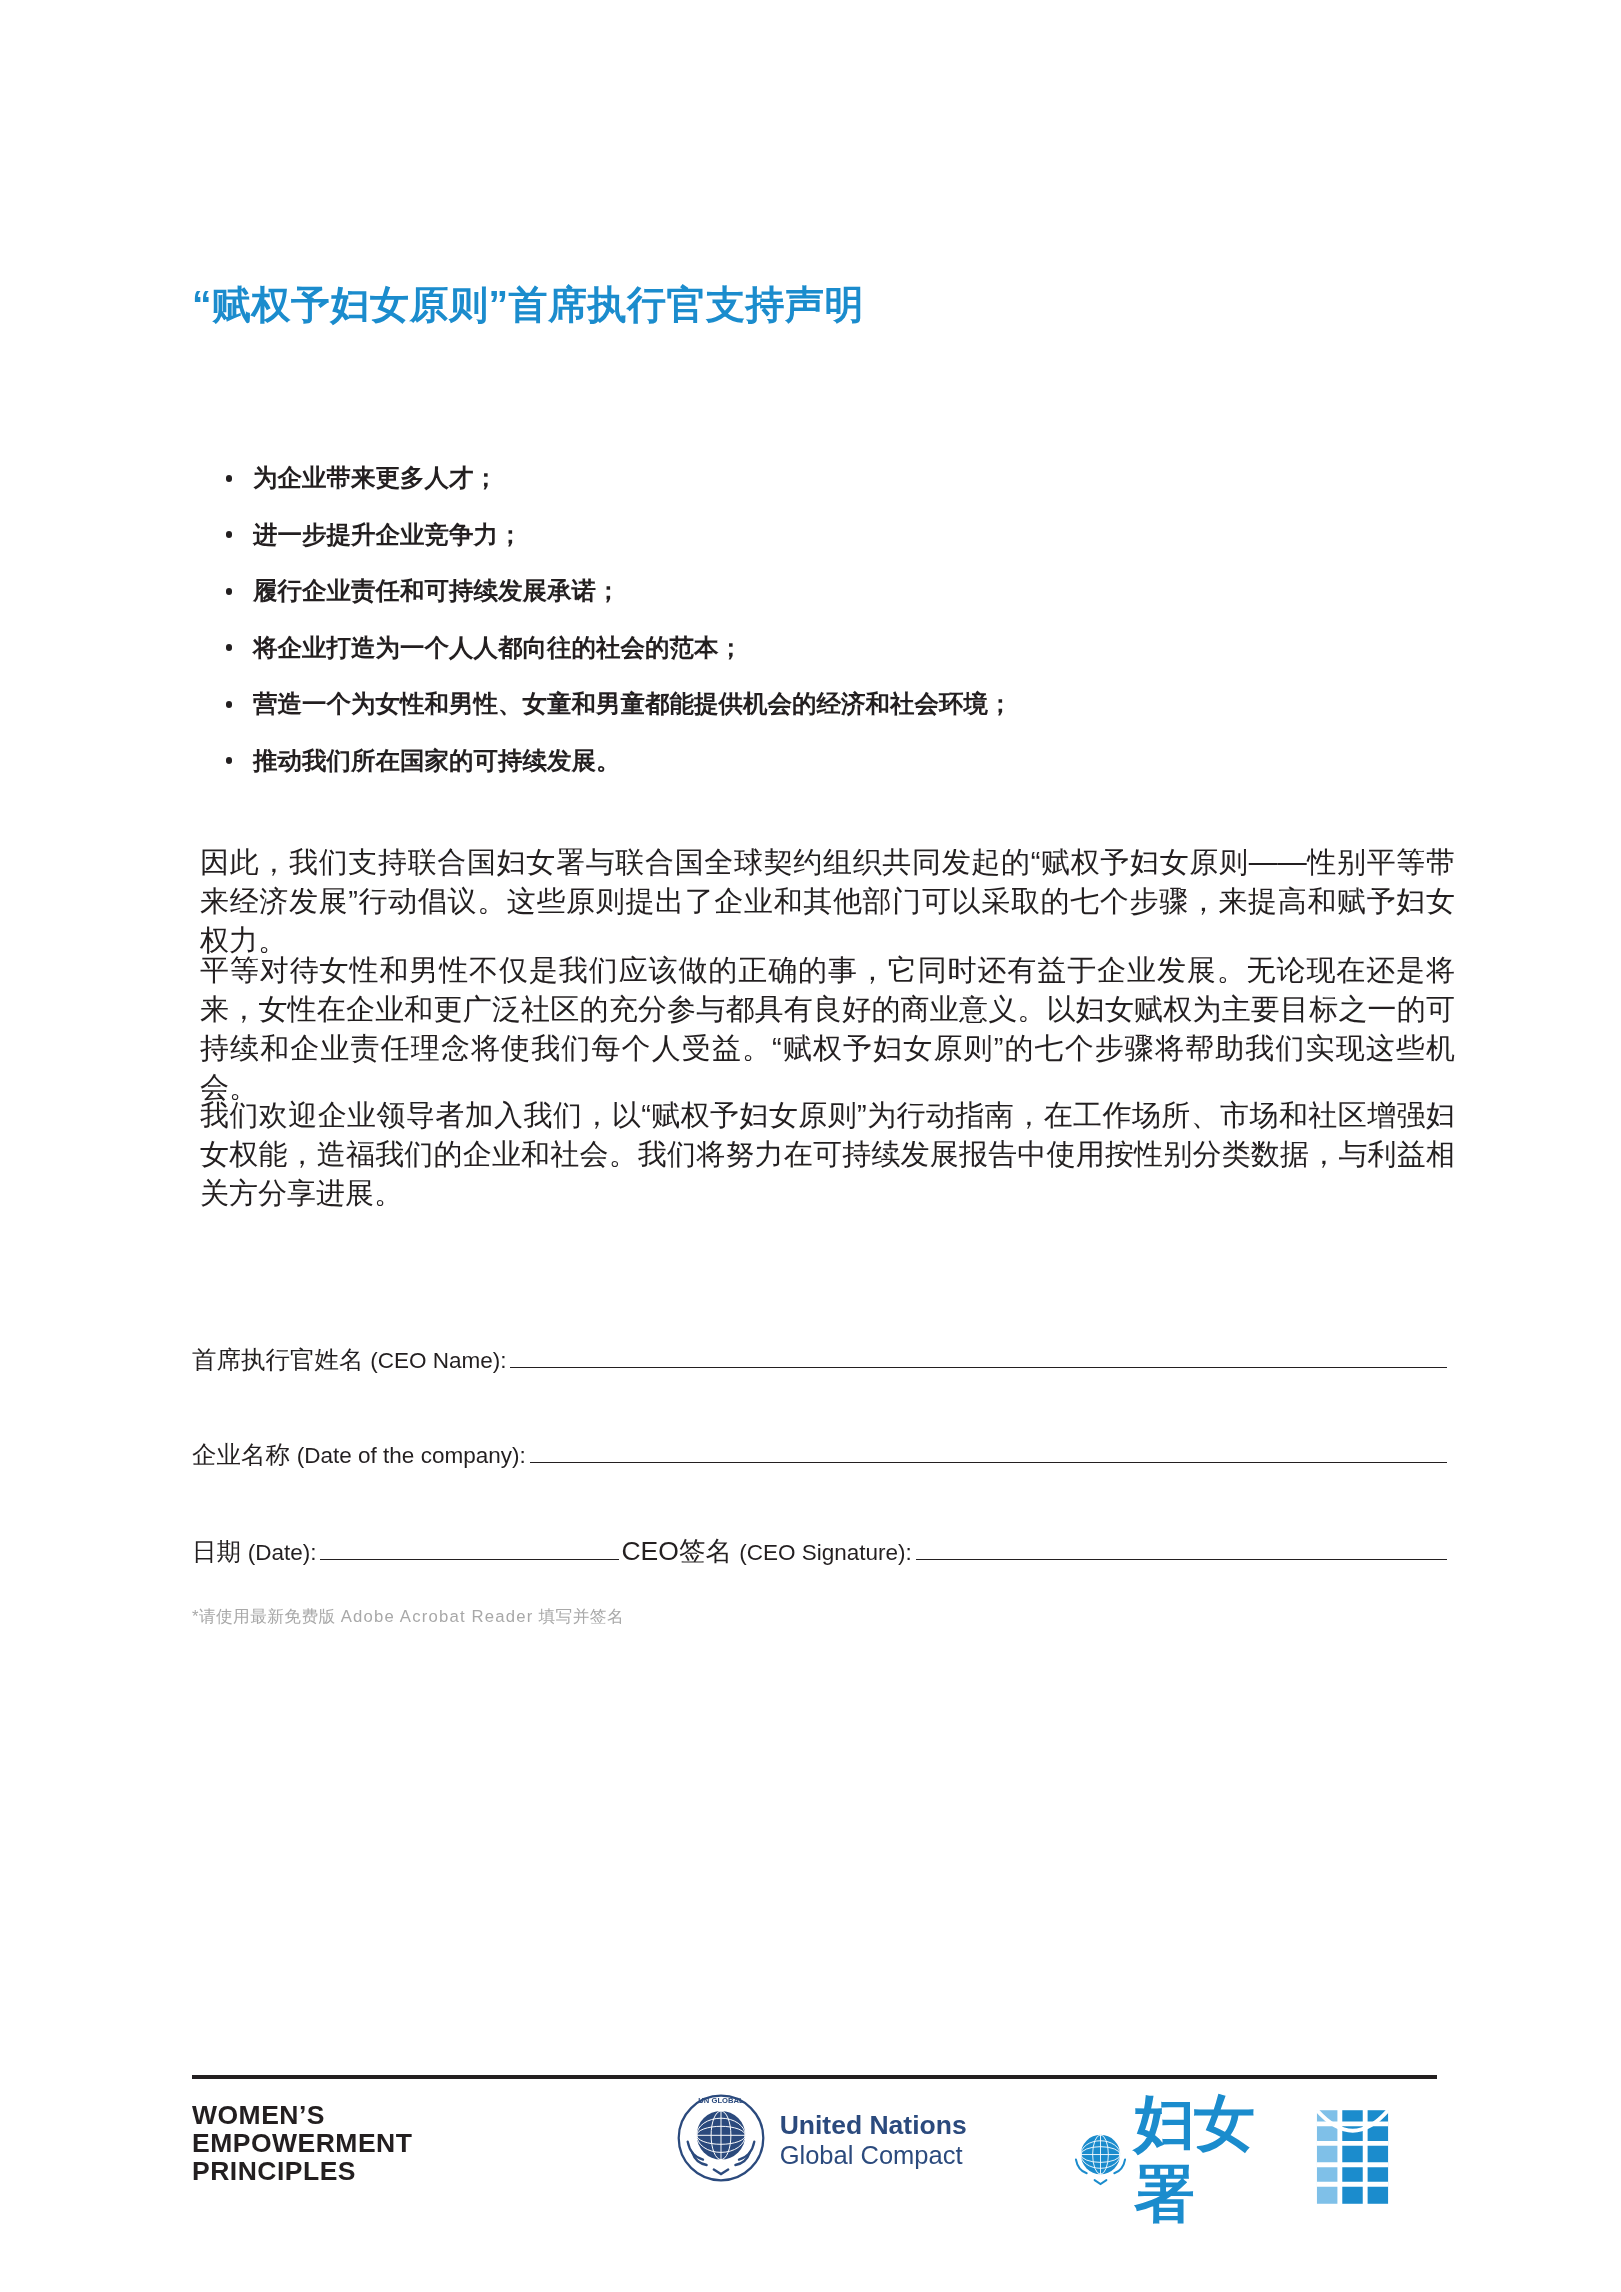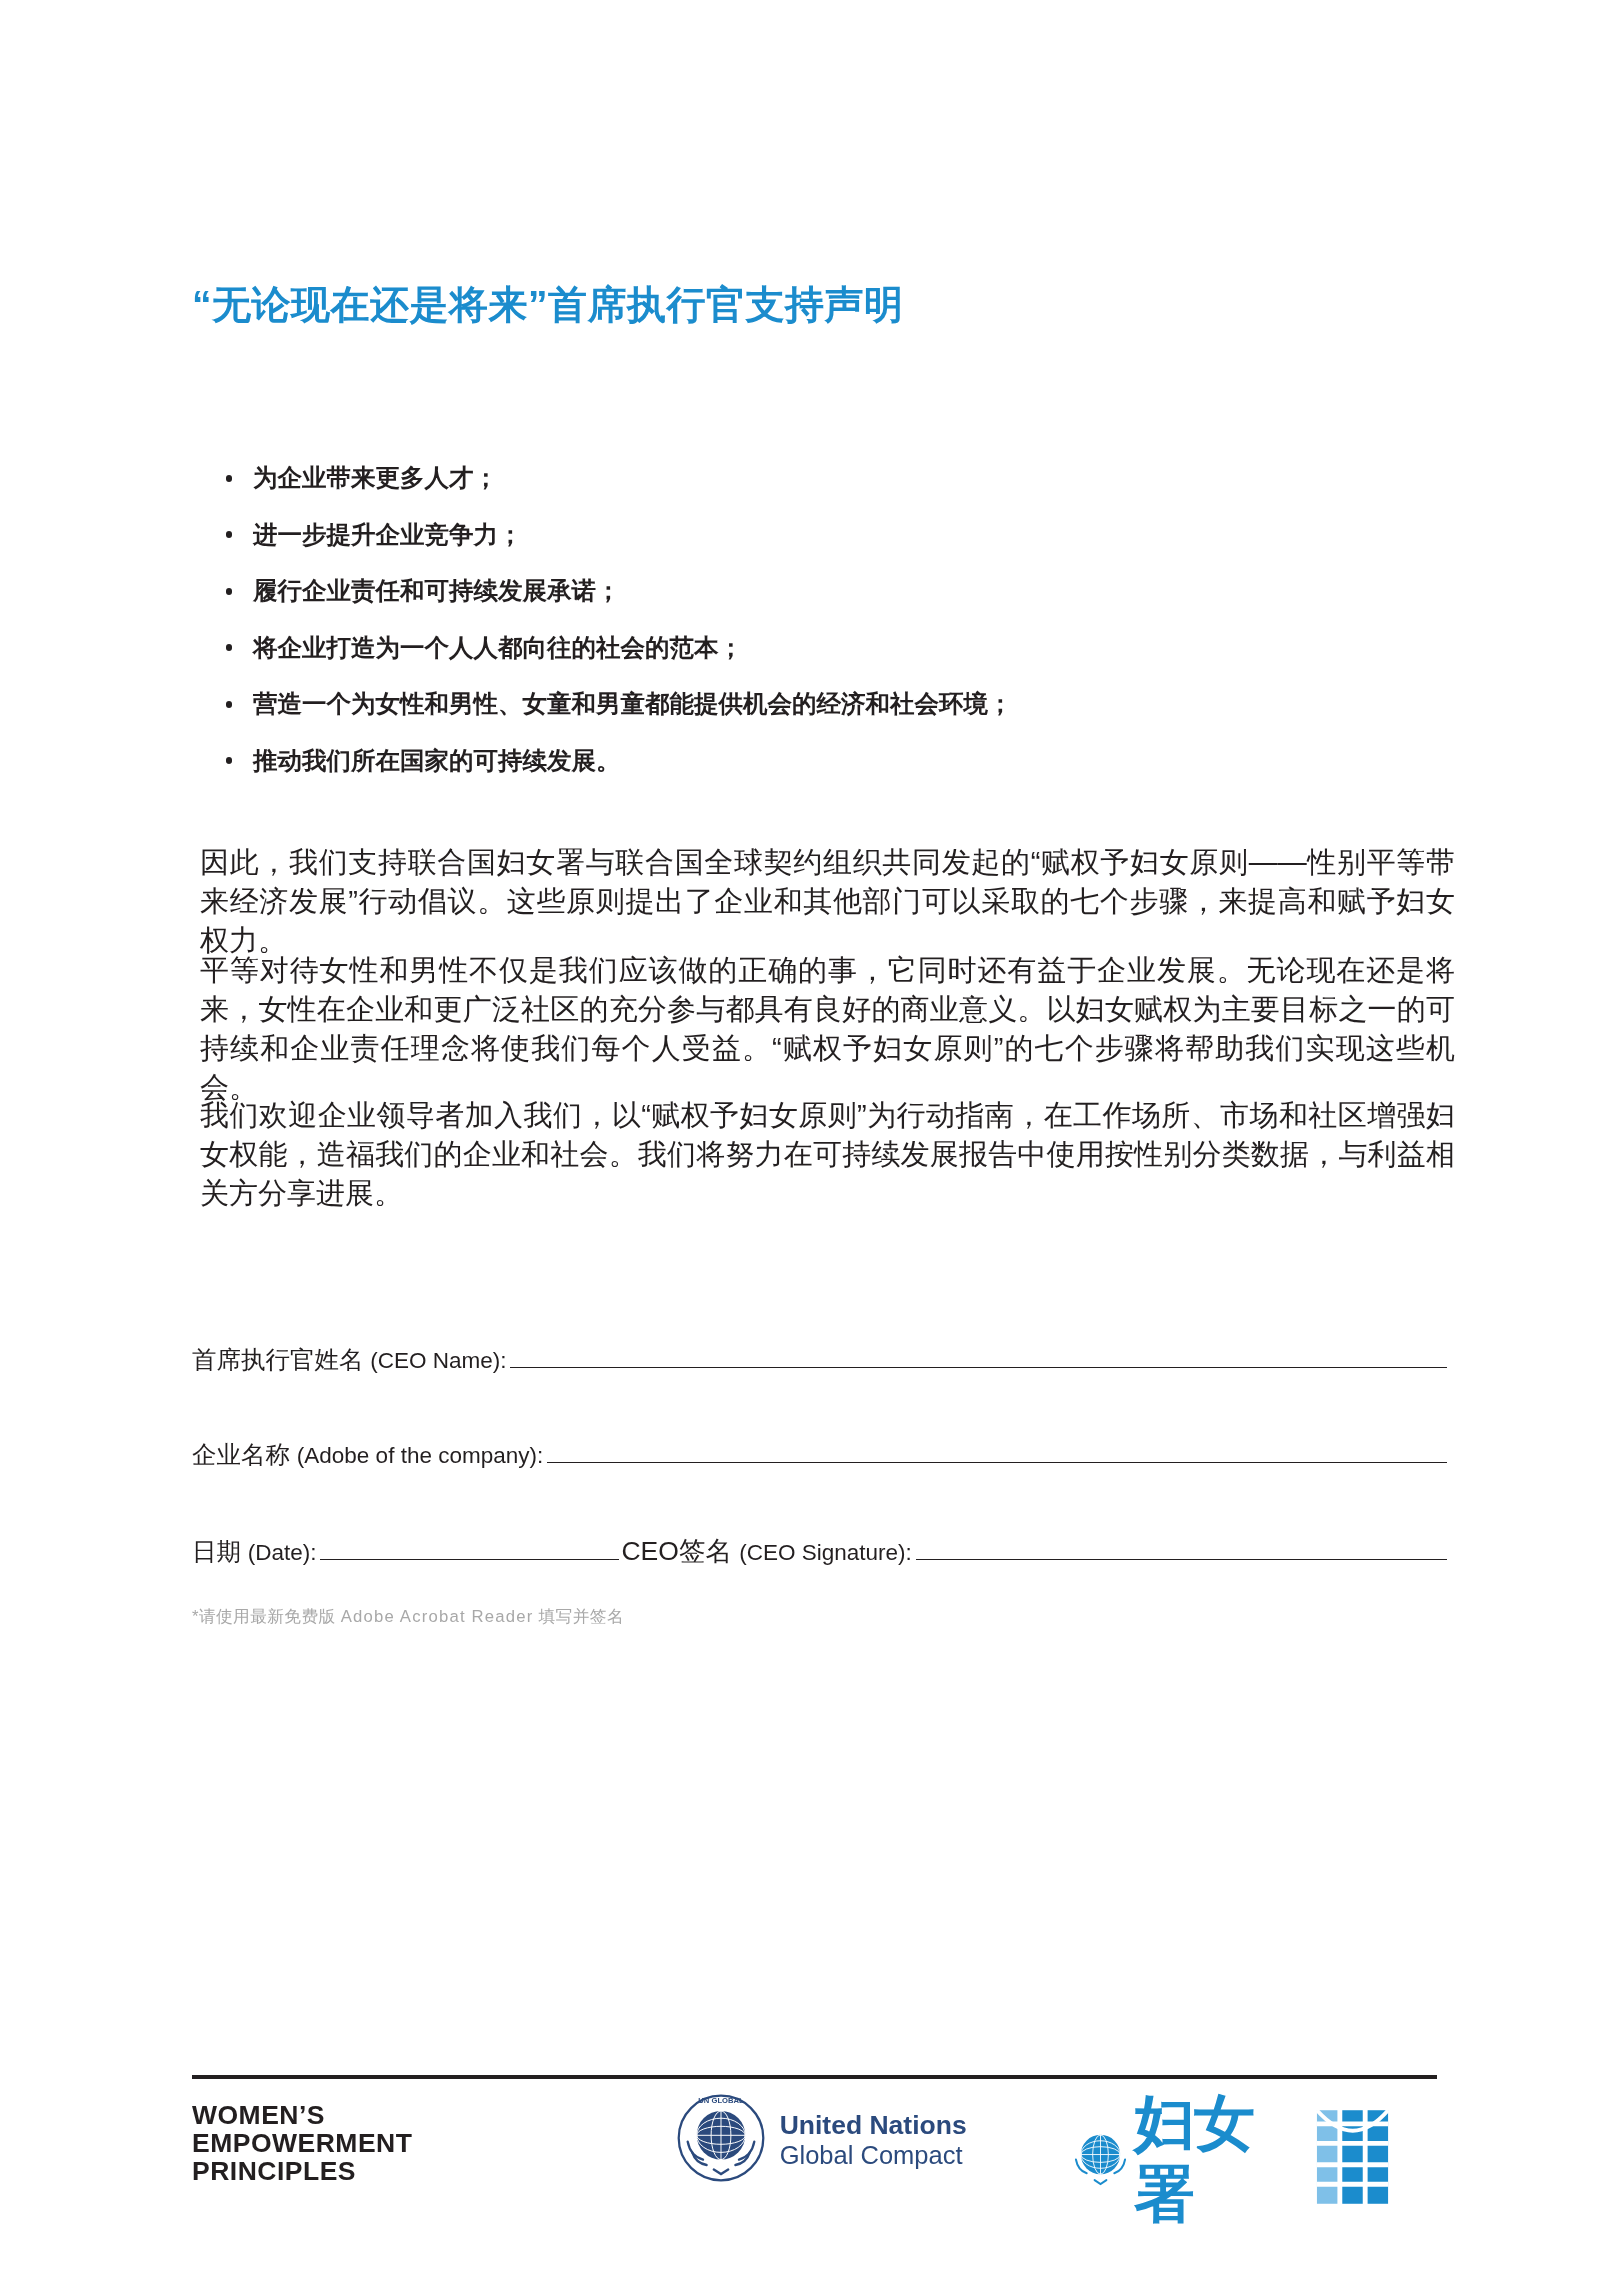--- a/index.html
+++ b/index.html
@@ -190,21 +190,21 @@
   }
   .unwomen-mark {
     margin-left: 5.9px;
   }
 </style>
 </head>
 <body>
 
 <div class="page">
 
-  <h1 class="doc-title">“无论现在还是将来”首席执行官支持声明</h1>
+  <h1 class="doc-title">“赋权予妇女原则”首席执行官支持声明</h1>
 
 
   <ul class="bullets">
     <li>
       <span class="dot"></span>
       <span>为企业带来更多人才；</span>
     </li>
     <li>
       <span class="dot"></span>
       <span>进一步提升企业竞争力；</span>
@@ -232,21 +232,21 @@
   <p class="para" id="para-3">我们欢迎企业领导者加入我们，以“赋权予妇女原则”为行动指南，在工作场所、市场和社区增强妇女权能，造福我们的企业和社会。我们将努力在可持续发展报告中使用按性别分类数据，与利益相关方分享进展。</p>
 
   <div class="fields">
 
     <div class="field-row">
       <span class="field-label"><span>首席执行官姓名 </span><span class="latin">(CEO Name):</span></span>
       <span class="field-rule"></span>
     </div>
 
     <div class="field-row">
-      <span class="field-label"><span>企业名称 </span><span class="latin">(Adobe of the company):</span></span>
+      <span class="field-label"><span>企业名称 </span><span class="latin">(Date of the company):</span></span>
       <span class="field-rule"></span>
     </div>
 
     <div class="field-row">
       <span class="field-label"><span>日期 </span><span class="latin">(Date):</span></span>
       <span class="field-rule fixed-date"></span>
       <span class="field-label sig"><span>CEO签名 </span><span class="latin">(CEO Signature):</span></span>
       <span class="field-rule"></span>
     </div>
 

